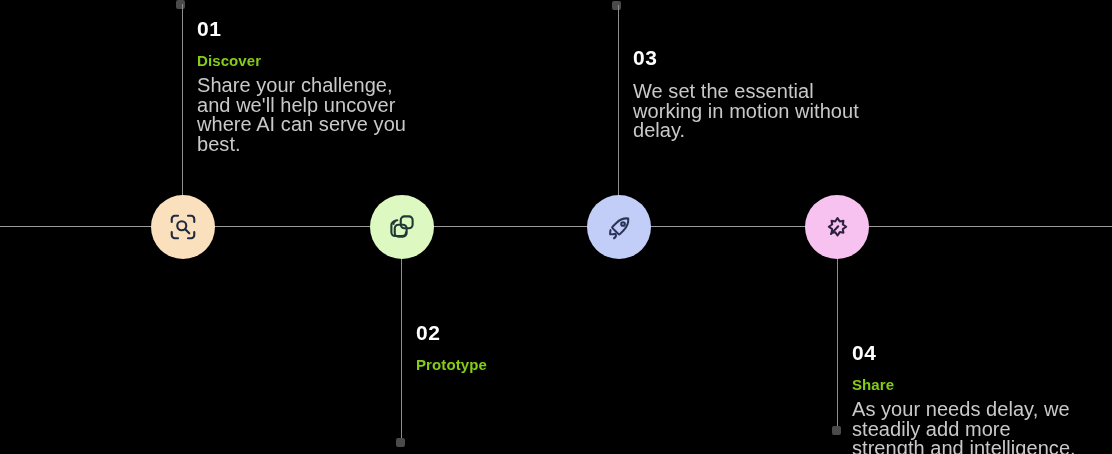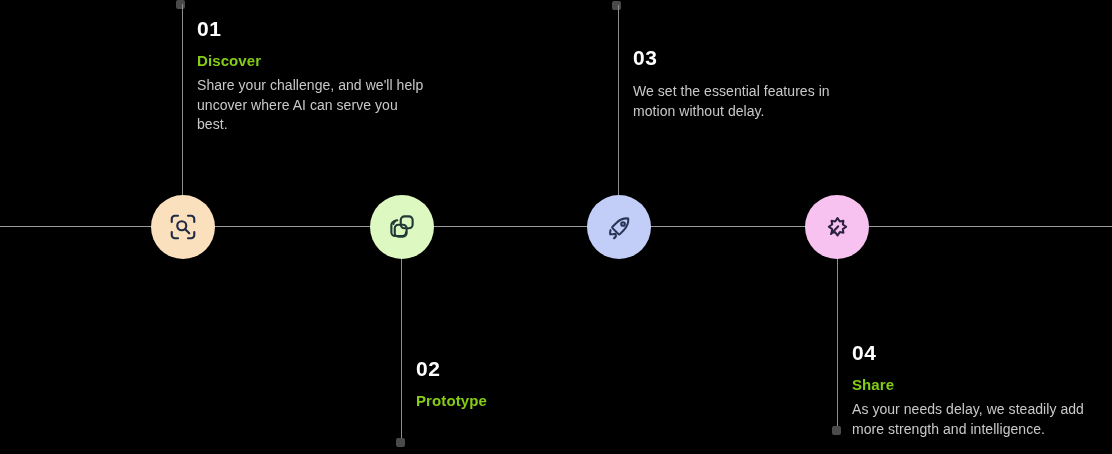--- a/index.html
+++ b/index.html
@@ -68,21 +68,21 @@
   }
   .step-title {
     font-size: 15px;
     font-weight: 700;
     color: #84cc16;
     line-height: 1;
     margin: 0 0 8px 0;
     letter-spacing: 0.1px;
   }
   .step-desc {
-    font-size: 14px;
+    font-size: 20px;
     font-weight: 400;
     color: #c9c9c9;
     line-height: 19.5px;
     margin: 0;
     letter-spacing: 0.05px;
   }
 </style>
 </head>
 <body>
 
@@ -117,42 +117,42 @@
   <span>
     <svg width="30" height="30" viewBox="0 0 24 24" fill="none" stroke="#1f3a34" stroke-width="1.7" stroke-linecap="round" stroke-linejoin="round">
       <rect x="11" y="3.5" width="9.5" height="9.5" rx="3"></rect>
       <path d="M15.2 16.2a3 3 0 0 1-3 3H6.5a3 3 0 0 1-3-3v-5.7a3 3 0 0 1 3-3"></path>
       <path d="M8.2 6.6a3 3 0 0 0-3 3"></path>
       <rect x="6.2" y="10.2" width="9.5" height="9.5" rx="3"></rect>
     </svg>
   </span>
 </div>
 
-<div class="step-text" style="left:416px; top:358px;">
+<div class="step-text" style="left:416px; top:322px;">
   <p class="step-num">02</p>
   <p class="step-title">Prototype</p>
 </div>
 
 <div class="stem-dot" style="left:612px; top:1px;"></div>
 <div class="stem" style="left:618px; top:5px; height:191px;"></div>
 
 <div class="node" style="left:587px; top:195px; background:#c2cdf8;">
   <span>
     <svg width="29" height="29" viewBox="0 0 24 24" fill="none" stroke="#2b3456" stroke-width="1.7" stroke-linecap="round" stroke-linejoin="round">
       <path d="M4.6 14.2c-.5 1.6-.3 3.4-.3 3.4s1.8.2 3.4-.3"></path>
       <path d="M9 15.3 6.2 12.5c-.3-.3-.3-.8 0-1.1l3-3C11.6 6 15.1 4.1 19.2 4.5c.4 4.1-1.5 7.6-3.9 10l-3 3c-.3.3-.8.3-1.1 0z"></path>
       <circle cx="14.9" cy="9.1" r="1.5"></circle>
       <path d="M8.7 17.3c.6 1.3.2 2.8-1.2 3.6"></path>
     </svg>
   </span>
 </div>
 
 <div class="step-text" style="left:633px; top:22px;margin-top:25px;">
   <p class="step-num">03</p>
-  <p class="step-desc">We set the essential features in motion without delay.</p>
+  <p class="step-desc">We set the essential working in motion without delay.</p>
 </div>
 
 <div class="stem" style="left:837px; top:258px; height:170px;"></div>
 <div class="stem-dot" style="left:832px; top:426px;"></div>
 
 <div class="node" style="left:805px; top:195px; background:#f8c2f0;">
   <span>
     <svg width="29" height="29" viewBox="0 0 24 24" fill="none" stroke="#2e2140" stroke-width="1.7" stroke-linecap="round" stroke-linejoin="round">
       <path d="M12 4.2 13.9 7l3-.5-.5 3 2.8 1.9-2.8 1.9.5 3-3-.5L12 18.6l-1.9-2.7-3 .5.5-3L4.8 11.4 7.6 9.5l-.5-3 3 .5z"></path>
       <path d="M12.6 11 6.6 17.4"></path>

